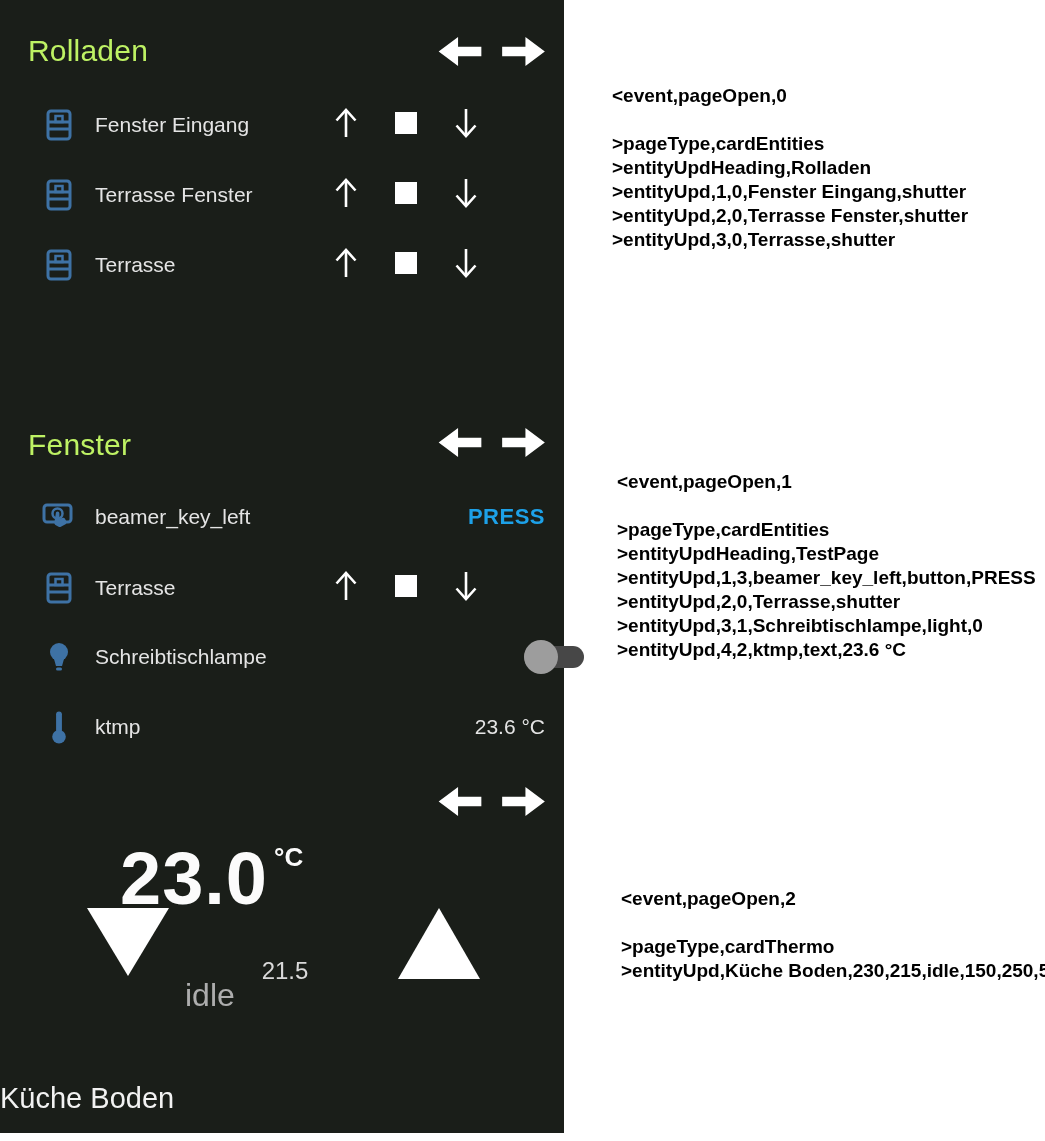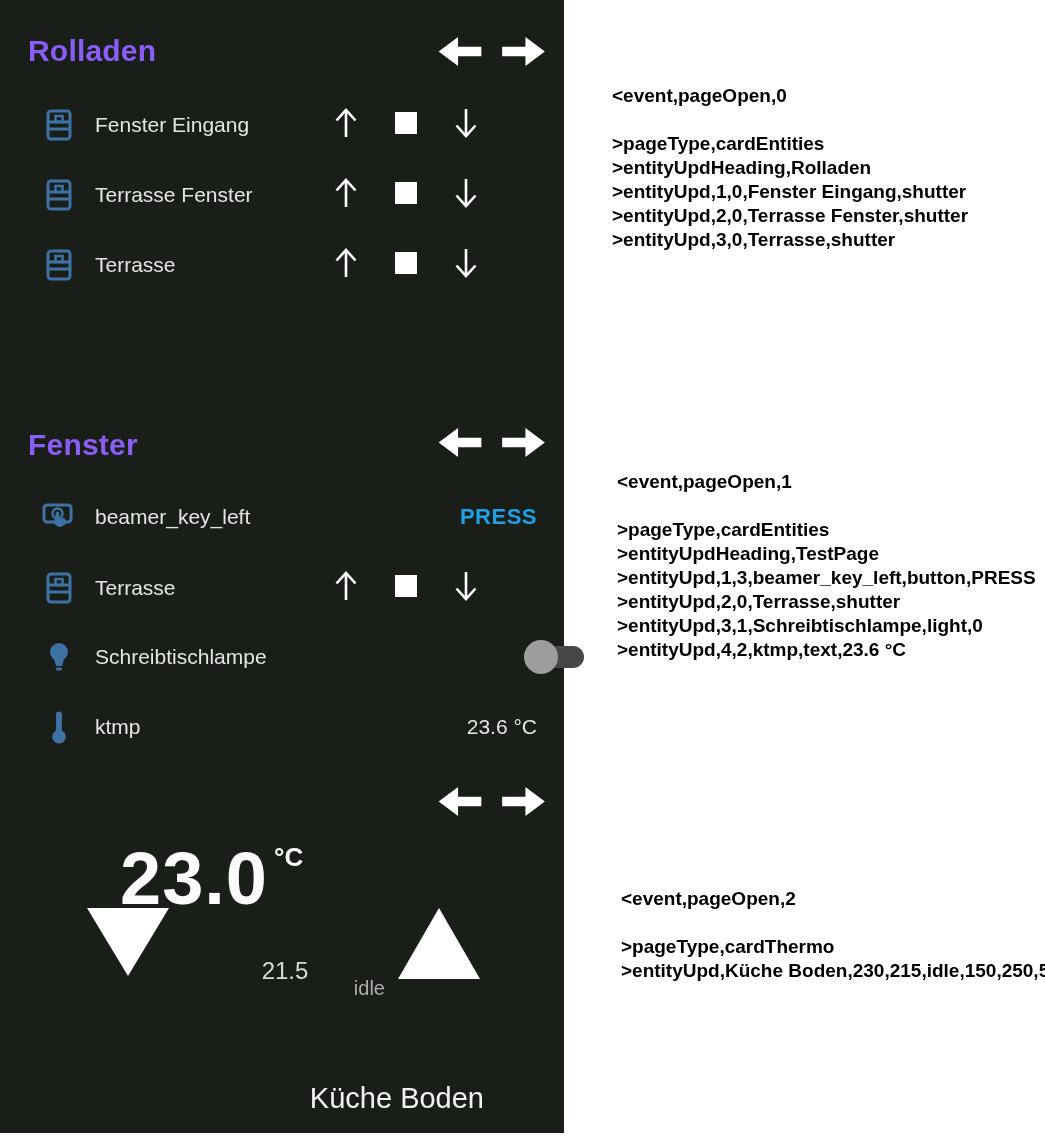--- a/index.html
+++ b/index.html
@@ -1,43 +1,43 @@
 <!DOCTYPE html>
 <html><head>
 <meta charset="utf-8">
 <style>
   html,body{margin:0;padding:0;background:#ffffff;}
   .stage{position:relative;width:1045px;height:1141px;background:#ffffff;overflow:hidden;
          font-family:"Liberation Sans", sans-serif;}
   .panel-col{position:absolute;left:0;top:0;width:564px;height:1133px;background:#1a1e19;}
 
-  .card-title{position:absolute;left:28px;color:#8b5cf6;font-size:30px;font-weight:700;letter-spacing:.2px;}
+  .card-title{position:absolute;left:28px;color:#bef264;font-size:30px;font-weight:400;letter-spacing:.2px;}
   .nav{position:absolute;right:19px;display:flex;gap:20px;align-items:center;}
   .nav svg{display:block;}
 
   .erow{position:absolute;left:0;width:621px;height:44px;}
   .eicon{position:absolute;left:46px;top:50%;transform:translateY(-50%);display:flex;align-items:center;}
   .elabel{position:absolute;left:95px;top:50%;transform:translateY(-50%);
           color:#e4e4e4;font-size:21px;white-space:nowrap;}
   .ctl{position:absolute;top:50%;transform:translateY(-50%);}
   .ctl-up{left:333px;} .ctl-stop{left:395px;} .ctl-down{left:453px;}
-  .rvalue{position:absolute;right:84px;top:50%;transform:translateY(-50%);
+  .rvalue{position:absolute;right:76px;top:50%;transform:translateY(-50%);
           color:#e4e4e4;font-size:21px;white-space:nowrap;text-align:right;}
   .press{color:#1da1e8;font-size:22px;font-weight:700;letter-spacing:.5px;}
 
   .toggle{position:absolute;right:37px;top:50%;transform:translateY(-50%);width:60px;height:34px;}
   .toggle .track{position:absolute;left:0;top:6px;width:60px;height:22px;border-radius:11px;background:#474747;}
   .toggle .knob{position:absolute;left:0;top:0;width:34px;height:34px;border-radius:50%;background:#9d9d9d;}
 
   .temp-wrap{position:absolute;left:120px;top:836px;width:320px;color:#fbfbfb;white-space:nowrap;}
   .temp-big{font-size:74px;font-weight:700;letter-spacing:1px;}
   .temp-unit{font-size:26px;font-weight:700;vertical-align:38px;margin-left:6px;}
   .setpoint{position:absolute;left:185px;top:944px;width:200px;text-align:center;color:#d9d9d9;font-size:24px;margin-top:13px;}
-  .thermo-state{position:absolute;left:185px;top:977px;width:200px;text-align:right;color:#adadad;font-size:20px;}
-  .thermo-name{position:absolute;left:0;top:1082px;width:484px;text-align:right;color:#f2f2f2;font-size:29px;}
+  .thermo-state{position:absolute;left:185px;top:977px;width:200px;text-align:left;color:#adadad;font-size:32px;}
+  .thermo-name{position:absolute;left:0;top:1082px;width:484px;text-align:left;color:#f2f2f2;font-size:29px;}
   .tri{position:absolute;display:block;}
 
   .proto{position:absolute;color:#000;font-weight:700;font-size:19px;line-height:24px;white-space:nowrap;}
   .pgroup{margin-top:24px;}
 </style>
 </head>
 <body>
 
 <div class="stage">
 

